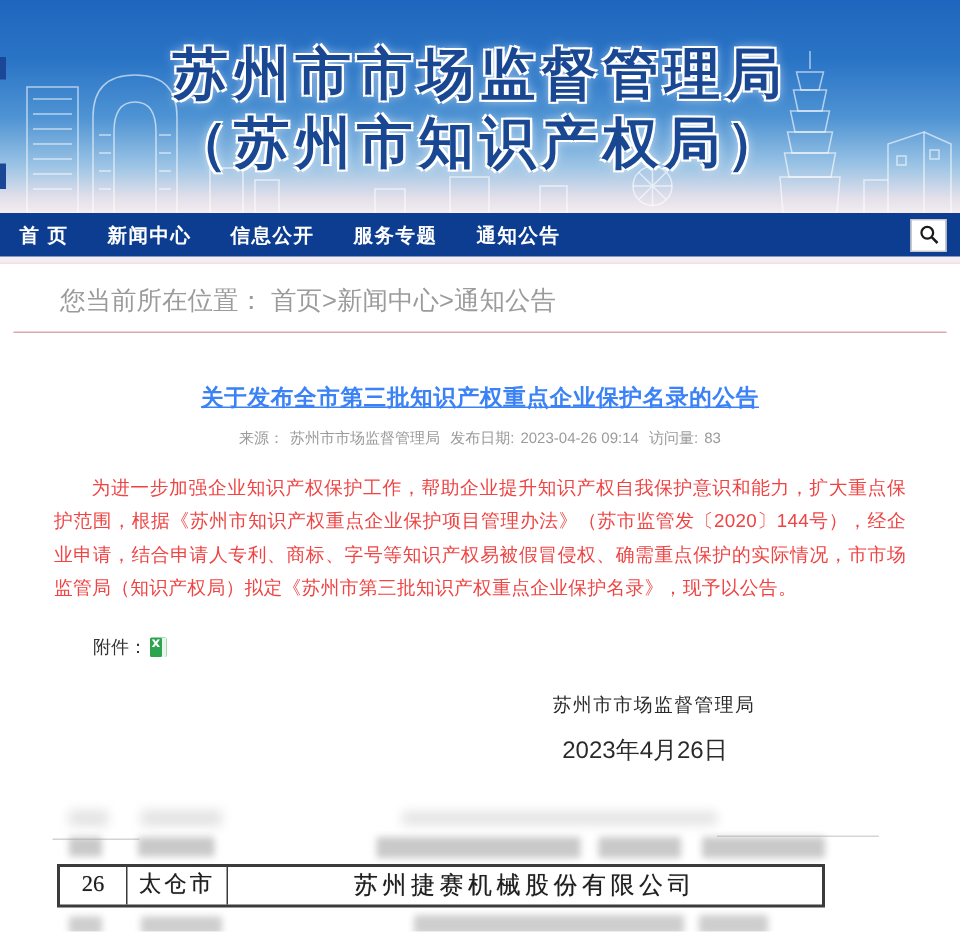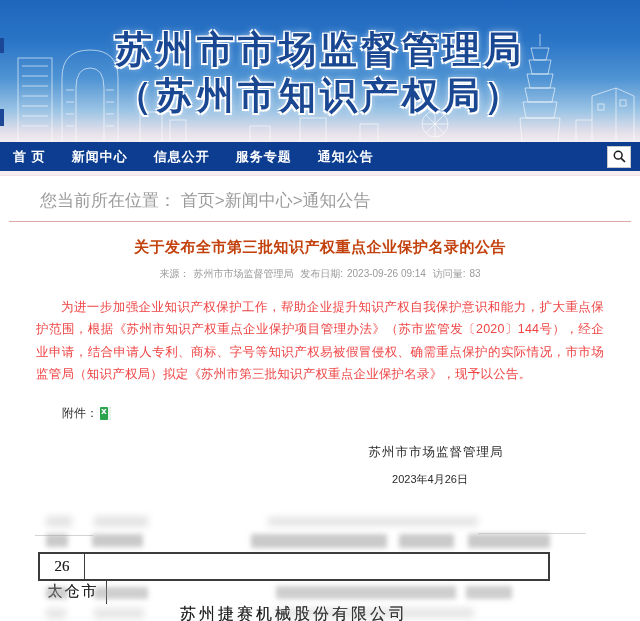--- a/index.html
+++ b/index.html
@@ -43,57 +43,56 @@
   .search-btn{
     width:24px;height:22px;background:#ffffff;border:1px solid #c9c9c9;
     display:flex;align-items:center;justify-content:center;cursor:pointer;padding:0;
   }
   .nav-under{height:4px;background:#f6edf1;border-bottom:1px solid #efe2e7;}
   
   .crumb{padding:13px 0 0 40px;font-size:17px;color:#9b9b9b;}
   .crumb .path{color:#9b9b9b;cursor:pointer;}
   .crumb-line{margin:9px 9px 0 9px;border-bottom:1px solid #dcaaaa;height:0;}
   
-  .art-title{margin-top:16px;text-align:center;font-size:15px;font-weight:bold;color:#c2410c;letter-spacing:.5px;}
+  .art-title{margin-top:34px;text-align:center;font-size:15px;font-weight:bold;color:#3b82f6;letter-spacing:.5px;text-decoration:underline;}
   .art-meta{margin-top:10px;text-align:center;font-size:10px;color:#9a9a9a;}
   .art-meta span{margin:0 2px;}
   .art-body{
     margin:15px 36px 0 36px;font-size:12.5px;color:#ef4444;line-height:1.78;
     text-align:justify;text-indent:2em;letter-spacing:.2px;
   }
   .attach{margin:20px 0 0 62px;font-size:12px;color:#333;display:flex;align-items:center;}
   .xls-icon{
     display:inline-block;width:11px;height:13px;background:#2ca44e;border-radius:1px;
     margin:0 3px 0 2px;position:relative;flex:0 0 auto;
     box-shadow:inset -3px 0 0 #e9f5ec;
   }
   .xls-icon::after{
     content:"x";position:absolute;left:1px;top:-1px;color:#ffffff;
     font-size:9px;font-weight:bold;font-family:"DejaVu Sans",sans-serif;
   }
   .attach-link{color:#2b2b2b;cursor:pointer;}
   .sig{margin-top:22px;margin-left:336px;width:200px;text-align:center;color:#2a2a2a;}
   .sig-agency{font-size:12.5px;letter-spacing:1px;}
-  .sig-date{font-size:11px;margin-top:11px;padding-right:12px;}
+  .sig-date{font-size:16px;margin-top:11px;padding-right:12px;}
   
   .scan{
     position:relative;margin:26px 0 0 38px;width:512px;
     font-family:"Liberation Serif","DejaVu Serif",serif;color:#1f1f1f;
   }
   .blur-row{display:flex;align-items:center;filter:blur(2.5px);}
   .blob{background:#9d9d9d;border-radius:1px;height:11px;display:inline-block;}
   .br-a{height:16px;opacity:.28;filter:blur(3.5px);}
   .br-b{height:23px;opacity:.55;}
   .br-c{height:23px;opacity:.5;}
   .br-d{height:18px;opacity:.25;filter:blur(3.5px);}
   .row26{
     display:flex;align-items:center;height:25px;
     border:2px solid #3b3b3b;
     text-shadow:0 0 .5px rgba(0,0,0,.55);
-    flex-direction:column;
   }
   .c-idx{width:44px;text-align:center;border-right:1.5px solid #3b3b3b;font-size:15px;align-self:stretch;line-height:25px;}
   .c-dist{width:66px;text-align:center;border-right:1.5px solid #3b3b3b;font-size:15px;letter-spacing:2px;align-self:stretch;line-height:25px;}
   .c-comp{flex:1;text-align:center;font-size:16px;letter-spacing:3px;}
   .faint-ln{position:absolute;border-top:1px solid #b5b5b5;height:0;}
   .fl1{top:22px;left:-3px;width:58px;opacity:.6;}
   .fl2{top:20px;left:440px;width:108px;opacity:.55;}
 </style>
 </head>
 <body>
@@ -156,21 +155,21 @@
 
 <div class="crumb">
   <span>您当前所在位置：</span>
   <span class="path">首页&gt;新闻中心&gt;通知公告</span>
 </div>
 <div class="crumb-line"></div>
 
 <div class="art-title">关于发布全市第三批知识产权重点企业保护名录的公告</div>
 <div class="art-meta">
   <span>来源：</span><span>苏州市市场监督管理局</span>
-  <span>发布日期:</span><span>2023-09-26 09:14</span>
+  <span>发布日期:</span><span>2023-04-26 09:14</span>
   <span>访问量:</span><span>83</span>
 </div>
 
 <div class="art-body">为进一步加强企业知识产权保护工作，帮助企业提升知识产权自我保护意识和能力，扩大重点保护范围，根据《苏州市知识产权重点企业保护项目管理办法》（苏市监管发〔2020〕144号），经企业申请，结合申请人专利、商标、字号等知识产权易被假冒侵权、确需重点保护的实际情况，市市场监管局（知识产权局）拟定《苏州市第三批知识产权重点企业保护名录》，现予以公告。</div>
 
 <div class="attach">
   <span>附件：</span>
   <span class="xls-icon"></span>
 </div>
 

